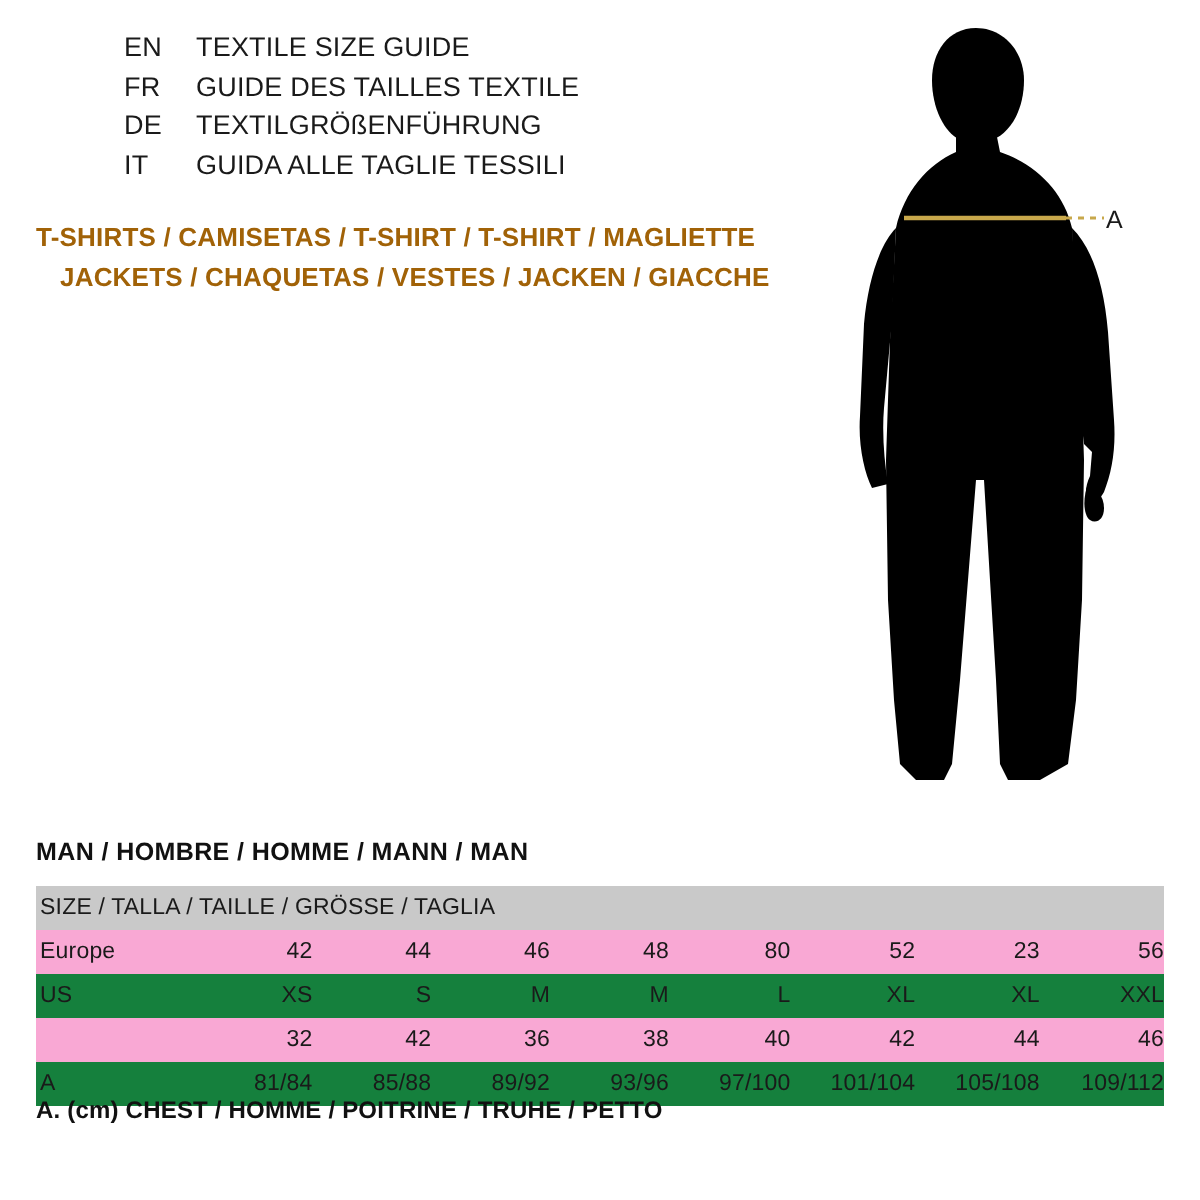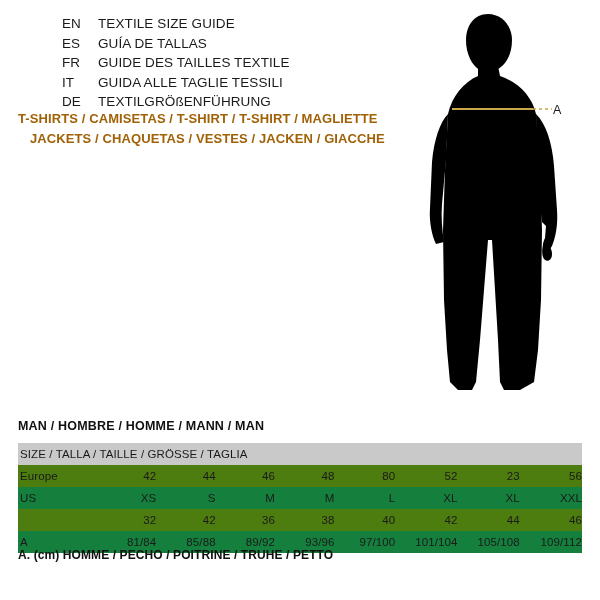--- a/index.html
+++ b/index.html
@@ -94,21 +94,21 @@
     font-size: 11.5px;
     color: #1a1a1a;
   }
   .size-table td {
     padding: 0;
     height: 22px;
     vertical-align: middle;
     letter-spacing: 0.1px;
   }
   .size-table tr.shade-dark td { background: #c9c9c9; }
-  .size-table tr.shade-mid td  { background: #4d7c0f; }
+  .size-table tr.shade-mid td  { background: #f9a8d4; }
   .size-table tr.shade-light td{ background: #15803d; }
   .col-label {
     width: 88px;
     padding-left: 2px !important;
   }
   .col-val {
     width: 68px;
     text-align: right;
   }
   .hdr td {
@@ -130,34 +130,30 @@
 <body>
 
 <div class="page">
 
   <div class="lang-block">
     <div class="lang-row">
       <span class="lang-code">EN</span>
       <span class="lang-text">TEXTILE SIZE GUIDE</span>
     </div>
     <div class="lang-row">
-      <span class="lang-code">ES</span>
-      <span class="lang-text">GUÍA DE TALLAS</span>
-    </div>
-    <div class="lang-row">
       <span class="lang-code">FR</span>
       <span class="lang-text">GUIDE DES TAILLES TEXTILE</span>
     </div>
     <div class="lang-row">
+      <span class="lang-code">DE</span>
+      <span class="lang-text">TEXTILGRÖßENFÜHRUNG</span>
+    </div>
+    <div class="lang-row">
       <span class="lang-code">IT</span>
       <span class="lang-text">GUIDA ALLE TAGLIE TESSILI</span>
-    </div>
-    <div class="lang-row">
-      <span class="lang-code">DE</span>
-      <span class="lang-text">TEXTILGRÖßENFÜHRUNG</span>
     </div>
   </div>
 
   <div class="category cat-1">T-SHIRTS / CAMISETAS / T-SHIRT / T-SHIRT / MAGLIETTE</div>
   <div class="category cat-2">JACKETS / CHAQUETAS / VESTES / JACKEN / GIACCHE</div>
 
   <div class="figure-wrap">
     <svg width="200" height="400" viewBox="0 0 200 400" xmlns="http://www.w3.org/2000/svg">
 
       <path fill="#000000" d="M88,4 C74,4 66,16 66,30 C66,44 72,56 80,60 L96,60 C106,56 112,44 112,30 C112,16 102,4 88,4 Z"></path>
@@ -227,15 +223,15 @@
         <td class="col-val">89/92</td>
         <td class="col-val">93/96</td>
         <td class="col-val">97/100</td>
         <td class="col-val">101/104</td>
         <td class="col-val">105/108</td>
         <td class="col-val">109/112</td>
       </tr>
     </tbody>
   </table>
 
-  <div class="footnote">A. (cm) HOMME / PECHO / POITRINE / TRUHE / PETTO</div>
+  <div class="footnote">A. (cm) CHEST / HOMME / POITRINE / TRUHE / PETTO</div>
 
 </div>
 
 </body></html>

